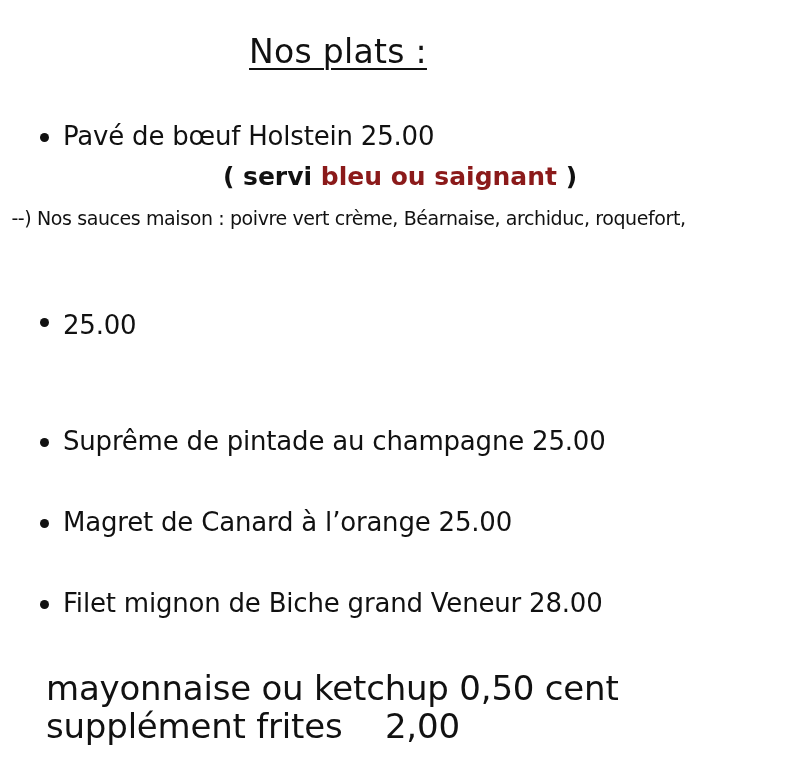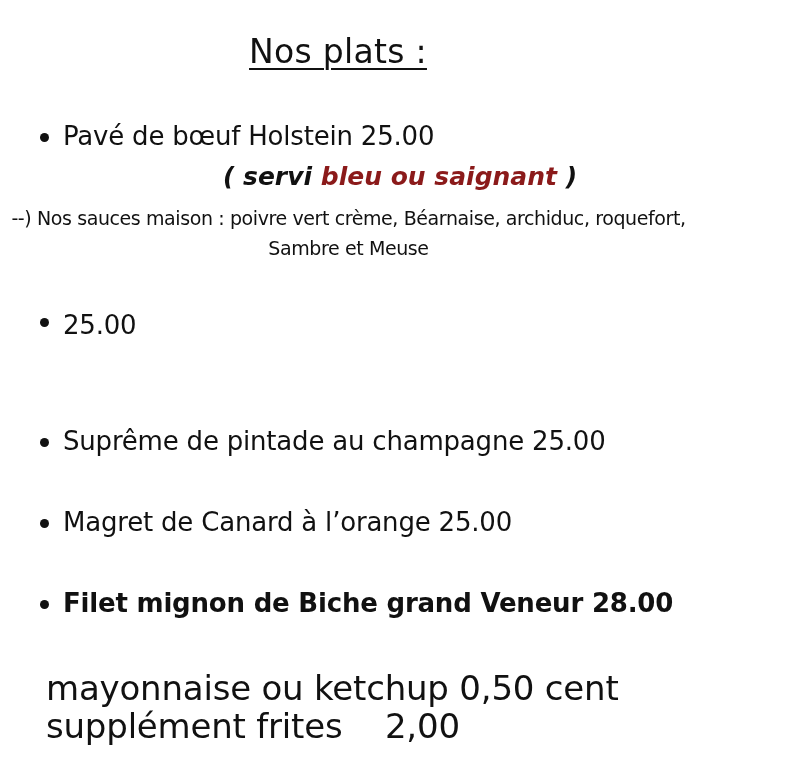--- a/index.html
+++ b/index.html
@@ -16,21 +16,21 @@
     position: absolute; left: 40px; font-size: 26px; line-height: 32px;
     letter-spacing: -0.2px;
   }
   .bullet {
     position: absolute; left: 0; top: 13px; width: 9px; height: 9px;
     border-radius: 50%; background: #111111;
   }
   .item-text { display: block; margin-left: 23px; width: 690px; }
   .served {
     position: absolute; top: 162px; left: 0; width: 800px; text-align: center;
-    font-size: 25px; font-weight: bold; font-style: italic;
+    font-size: 25px; font-weight: bold; 
   }
   .served .red { color: #8b1a1a; }
   .sauces {
     position: absolute; top: 203px; left: 0; width: 697px; text-align: center;
     font-size: 19px; line-height: 30px; letter-spacing: -0.4px;
   }
   .extra {
     position: absolute; left: 46px; font-size: 34px; letter-spacing: -0.2px;
     white-space: pre;
   }
@@ -44,39 +44,38 @@
   <span class="bullet"></span>
   <span class="item-text">Pavé de bœuf Holstein 25.00</span>
 </div>
 
 <div class="served">
   <span>( servi </span><span class="red">bleu ou saignant</span><span>  )</span>
 </div>
 
 <div class="sauces">
   <div>--) Nos sauces maison : poivre vert crème, Béarnaise, archiduc, roquefort,</div>
-  <div>Sambre et Meuse</div>
 </div>
 
 <div class="item" style="top:305px;">
   <span class="bullet"></span>
   <span class="item-text">
     <span style="display:block;margin-top:4px">25.00</span>
   </span>
 </div>
 
 <div class="item" style="top:425px;">
   <span class="bullet"></span>
   <span class="item-text">Suprême de pintade au champagne 25.00</span>
 </div>
 
 <div class="item" style="top:506px;">
   <span class="bullet"></span>
   <span class="item-text">Magret de Canard à l’orange 25.00</span>
 </div>
 
-<div class="item" style="top:587px;font-weight:bold;">
+<div class="item" style="top:587px;">
   <span class="bullet"></span>
   <span class="item-text">Filet mignon de Biche grand Veneur 28.00</span>
 </div>
 
 <div class="extra" style="top:668px;">mayonnaise ou ketchup 0,50 cent</div>
 <div class="extra" style="top:706px;">supplément frites    2,00</div>
 
 </body></html>

